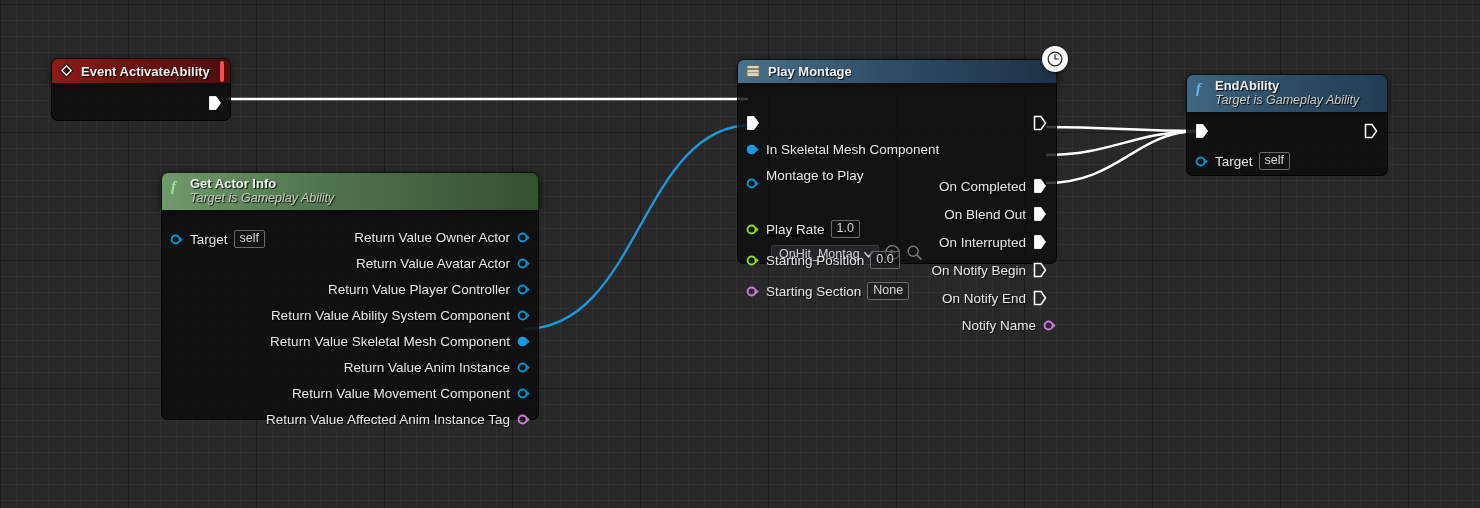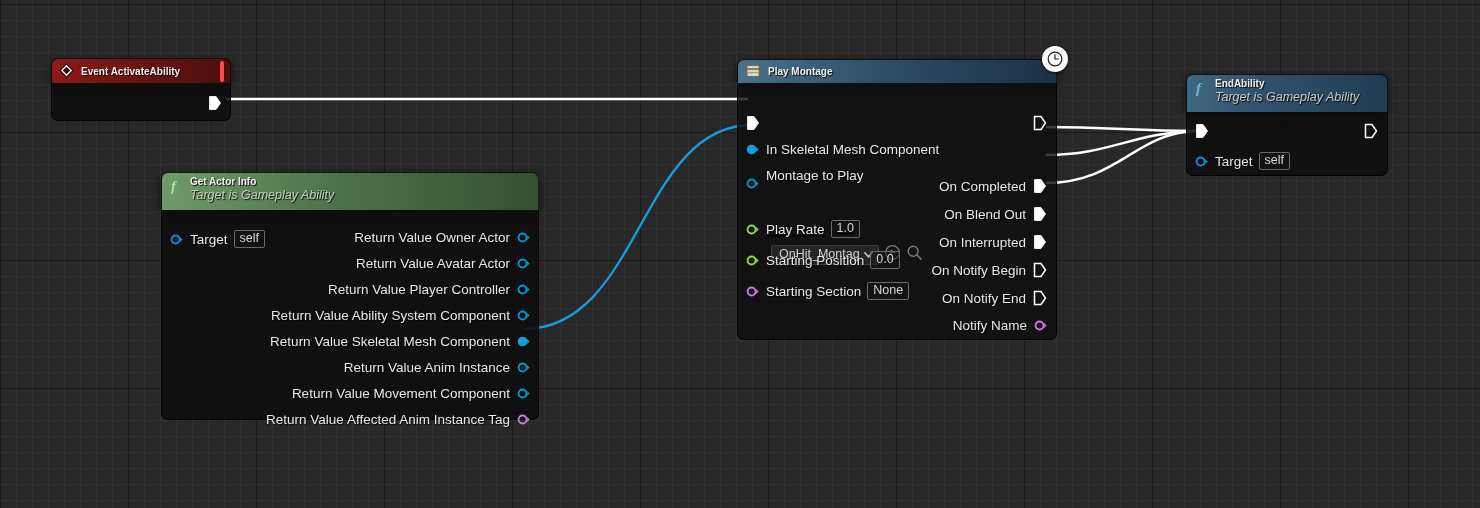--- a/index.html
+++ b/index.html
@@ -36,21 +36,21 @@
     border-radius: 7px 7px 0 0;
     border: 1px solid rgba(0,0,0,0.8);
     border-bottom: none;
     overflow: hidden;
     display: flex; align-items: flex-start;
   }
   .header-inner { position: relative; z-index:2; display:flex; align-items:flex-start; padding: 4px 8px 3px 8px; width:100%; }
   .hdr-icon { flex: 0 0 auto; margin-right: 7px; margin-top: 1px; }
   .hdr-texts { display:flex; flex-direction:column; line-height: 1.08; }
   .hdr-title {
-    font-size: 10px; font-weight: bold; color: #f0f0f0;
+    font-size: 13px; font-weight: bold; color: #f0f0f0;
     text-shadow: 1px 1px 1px rgba(0,0,0,0.9);
     white-space: nowrap;
   }
   .hdr-sub {
     font-size: 12.5px; font-style: italic; color: #c9ccc2;
     text-shadow: 1px 1px 1px rgba(0,0,0,0.9);
     white-space: nowrap; margin-top: 1px;
   }
 
   
@@ -229,21 +229,21 @@
             <rect x="1" y="4.6" width="13" height="1.3" fill="#9c9customized"></rect>
             <rect x="1" y="4.6" width="13" height="1.2" fill="#a59c84"></rect>
             <rect x="1" y="8.6" width="13" height="1.2" fill="#a59c84"></rect>
           </svg>
         </span>
         <div class="hdr-texts">
           <span class="hdr-title">Play Montage</span>
         </div>
       </div>
     </div>
-    <div class="node-body" style="top:24px; height:257px; background: rgba(13,13,13,0.80); text-align: center;">
+    <div class="node-body" style="top:24px; height:181px; background: rgba(13,13,13,0.80); text-align: center;">
 
       <div class="pin-row" style="left:8px; top:32px;">
         <svg width="14" height="16" viewBox="0 0 14 16">
           <path d="M1.5 1.5 L8 1.5 L12.5 8 L8 14.5 L1.5 14.5 Z" fill="#ffffff" stroke="#e9e9e9" stroke-width="1"></path>
         </svg>
       </div>
       <div class="pin-row" style="right:9px; top:32px;">
         <svg width="14" height="16" viewBox="0 0 14 16">
           <path d="M1.5 1.5 L8 1.5 L12.5 8 L8 14.5 L1.5 14.5 Z" fill="none" stroke="#ffffff" stroke-width="1.5"></path>
         </svg>
@@ -337,21 +337,21 @@
         <svg width="14" height="16" viewBox="0 0 14 16">
           <path d="M1.5 1.5 L8 1.5 L12.5 8 L8 14.5 L1.5 14.5 Z" fill="none" stroke="#ffffff" stroke-width="1.5"></path>
         </svg>
       </div>
       <div class="pin-row" style="right:9px; top:207px;">
         <span class="pin-label" style="margin-right:7px;">On Notify End</span>
         <svg width="14" height="16" viewBox="0 0 14 16">
           <path d="M1.5 1.5 L8 1.5 L12.5 8 L8 14.5 L1.5 14.5 Z" fill="none" stroke="#ffffff" stroke-width="1.5"></path>
         </svg>
       </div>
-      <div class="pin-row" style="right:9px; top:235px;">
+      <div class="pin-row" style="right:0; top:235px;">
         <span class="pin-label" style="margin-right:7px;">Notify Name</span>
         <svg width="13" height="13" viewBox="0 0 14 14">
           <circle cx="6" cy="7" r="4.3" fill="none" stroke="#cc7bdd" stroke-width="2"></circle>
           <path d="M11 4.3 L13.6 7 L11 9.7 Z" fill="#cc7bdd"></path>
         </svg>
       </div>
     </div>
 
     <div class="latent-badge" style="left:305px; top:-13px;">
       <svg width="18" height="18" viewBox="0 0 20 20">

